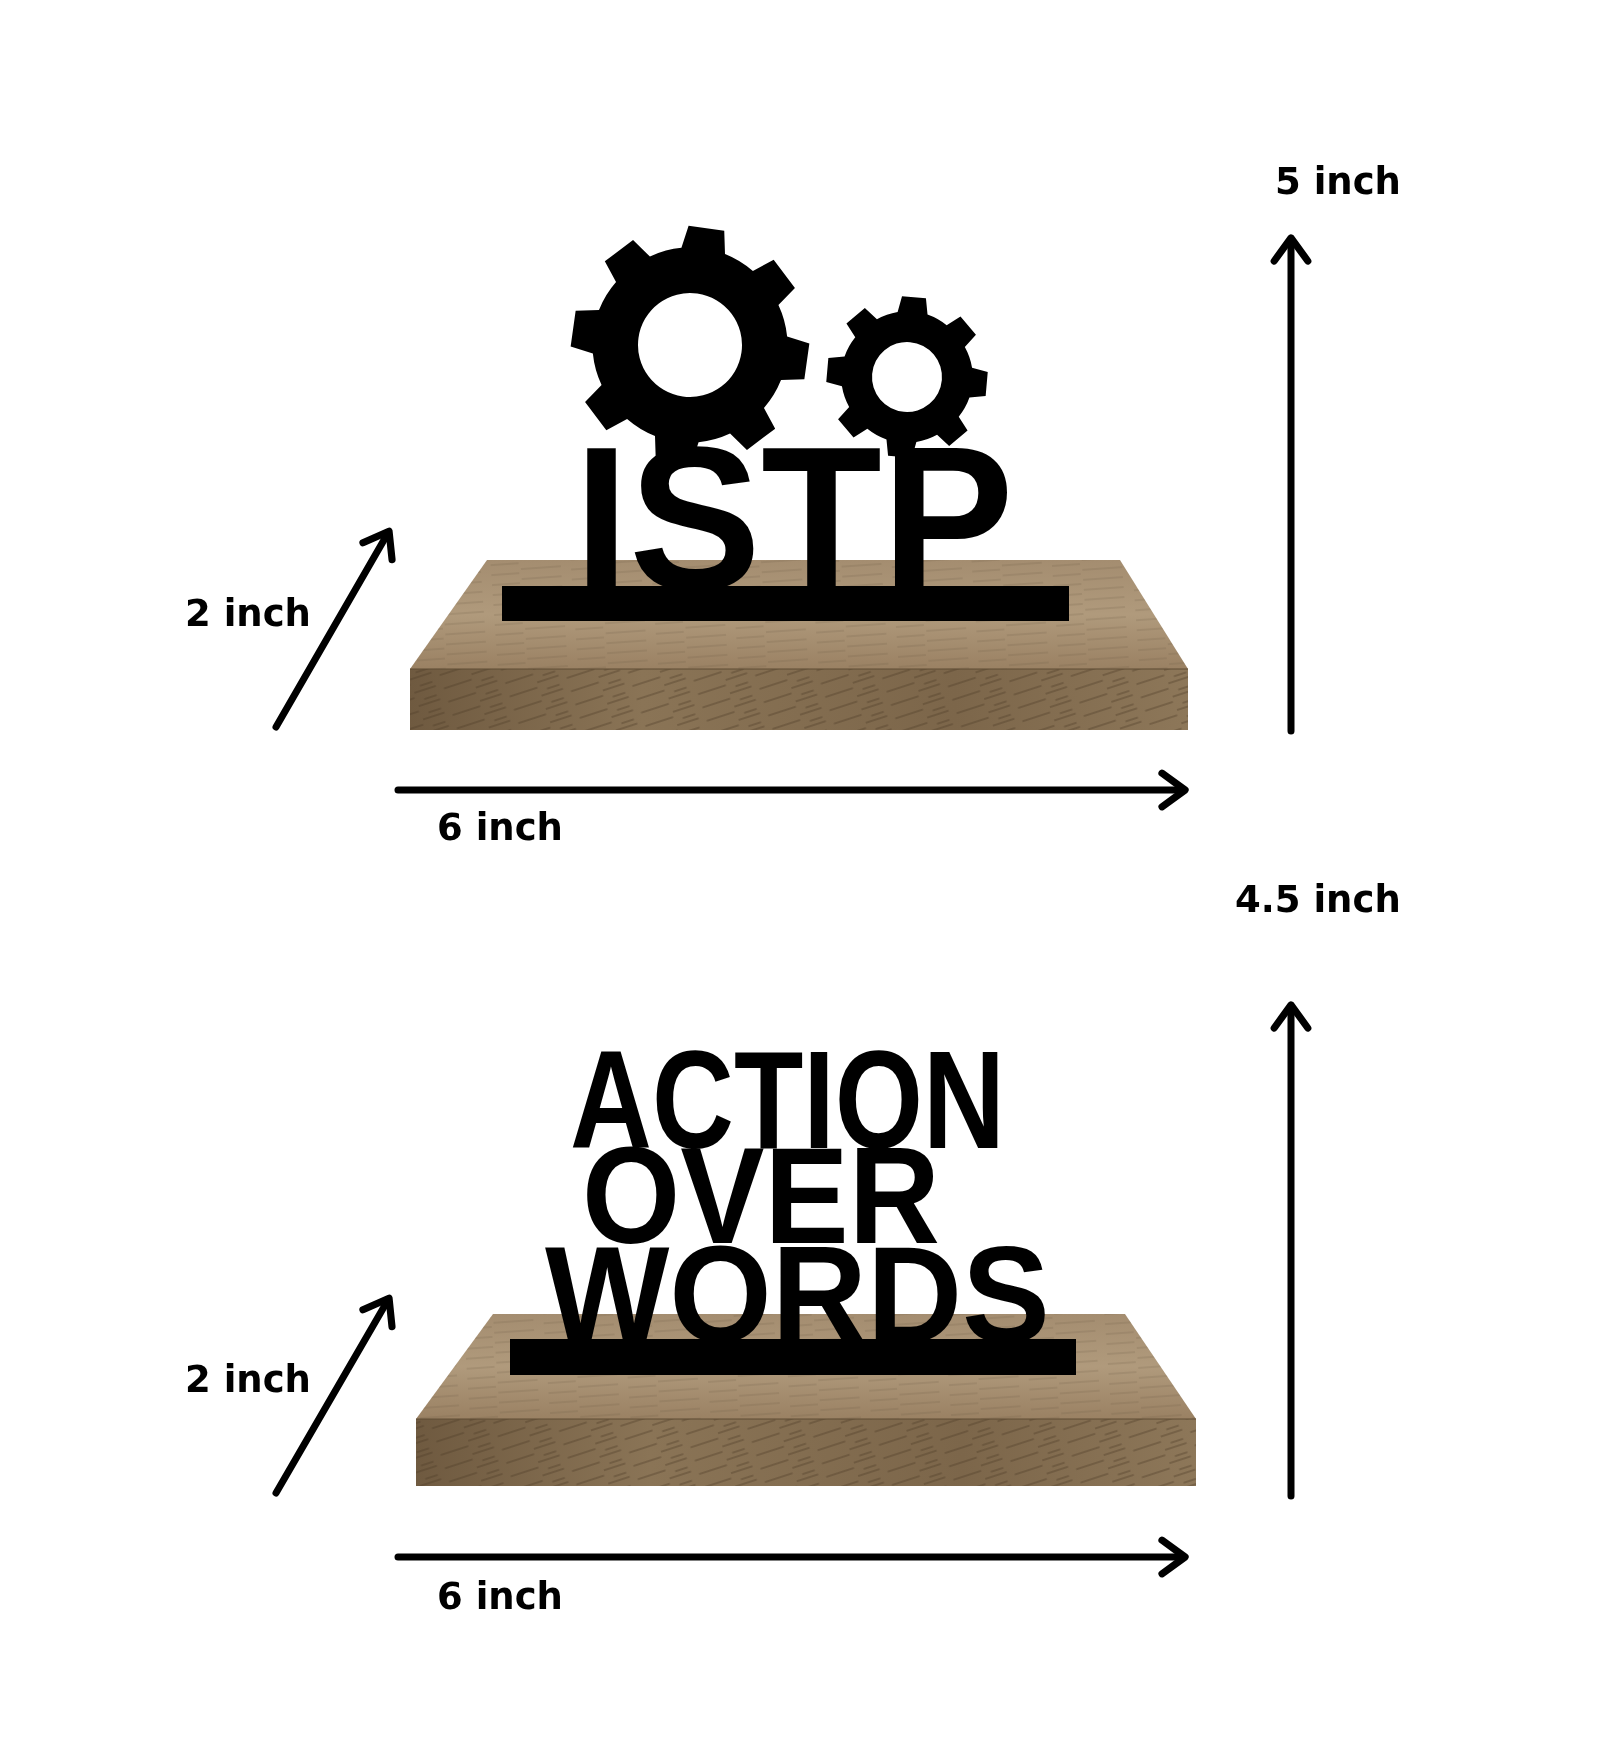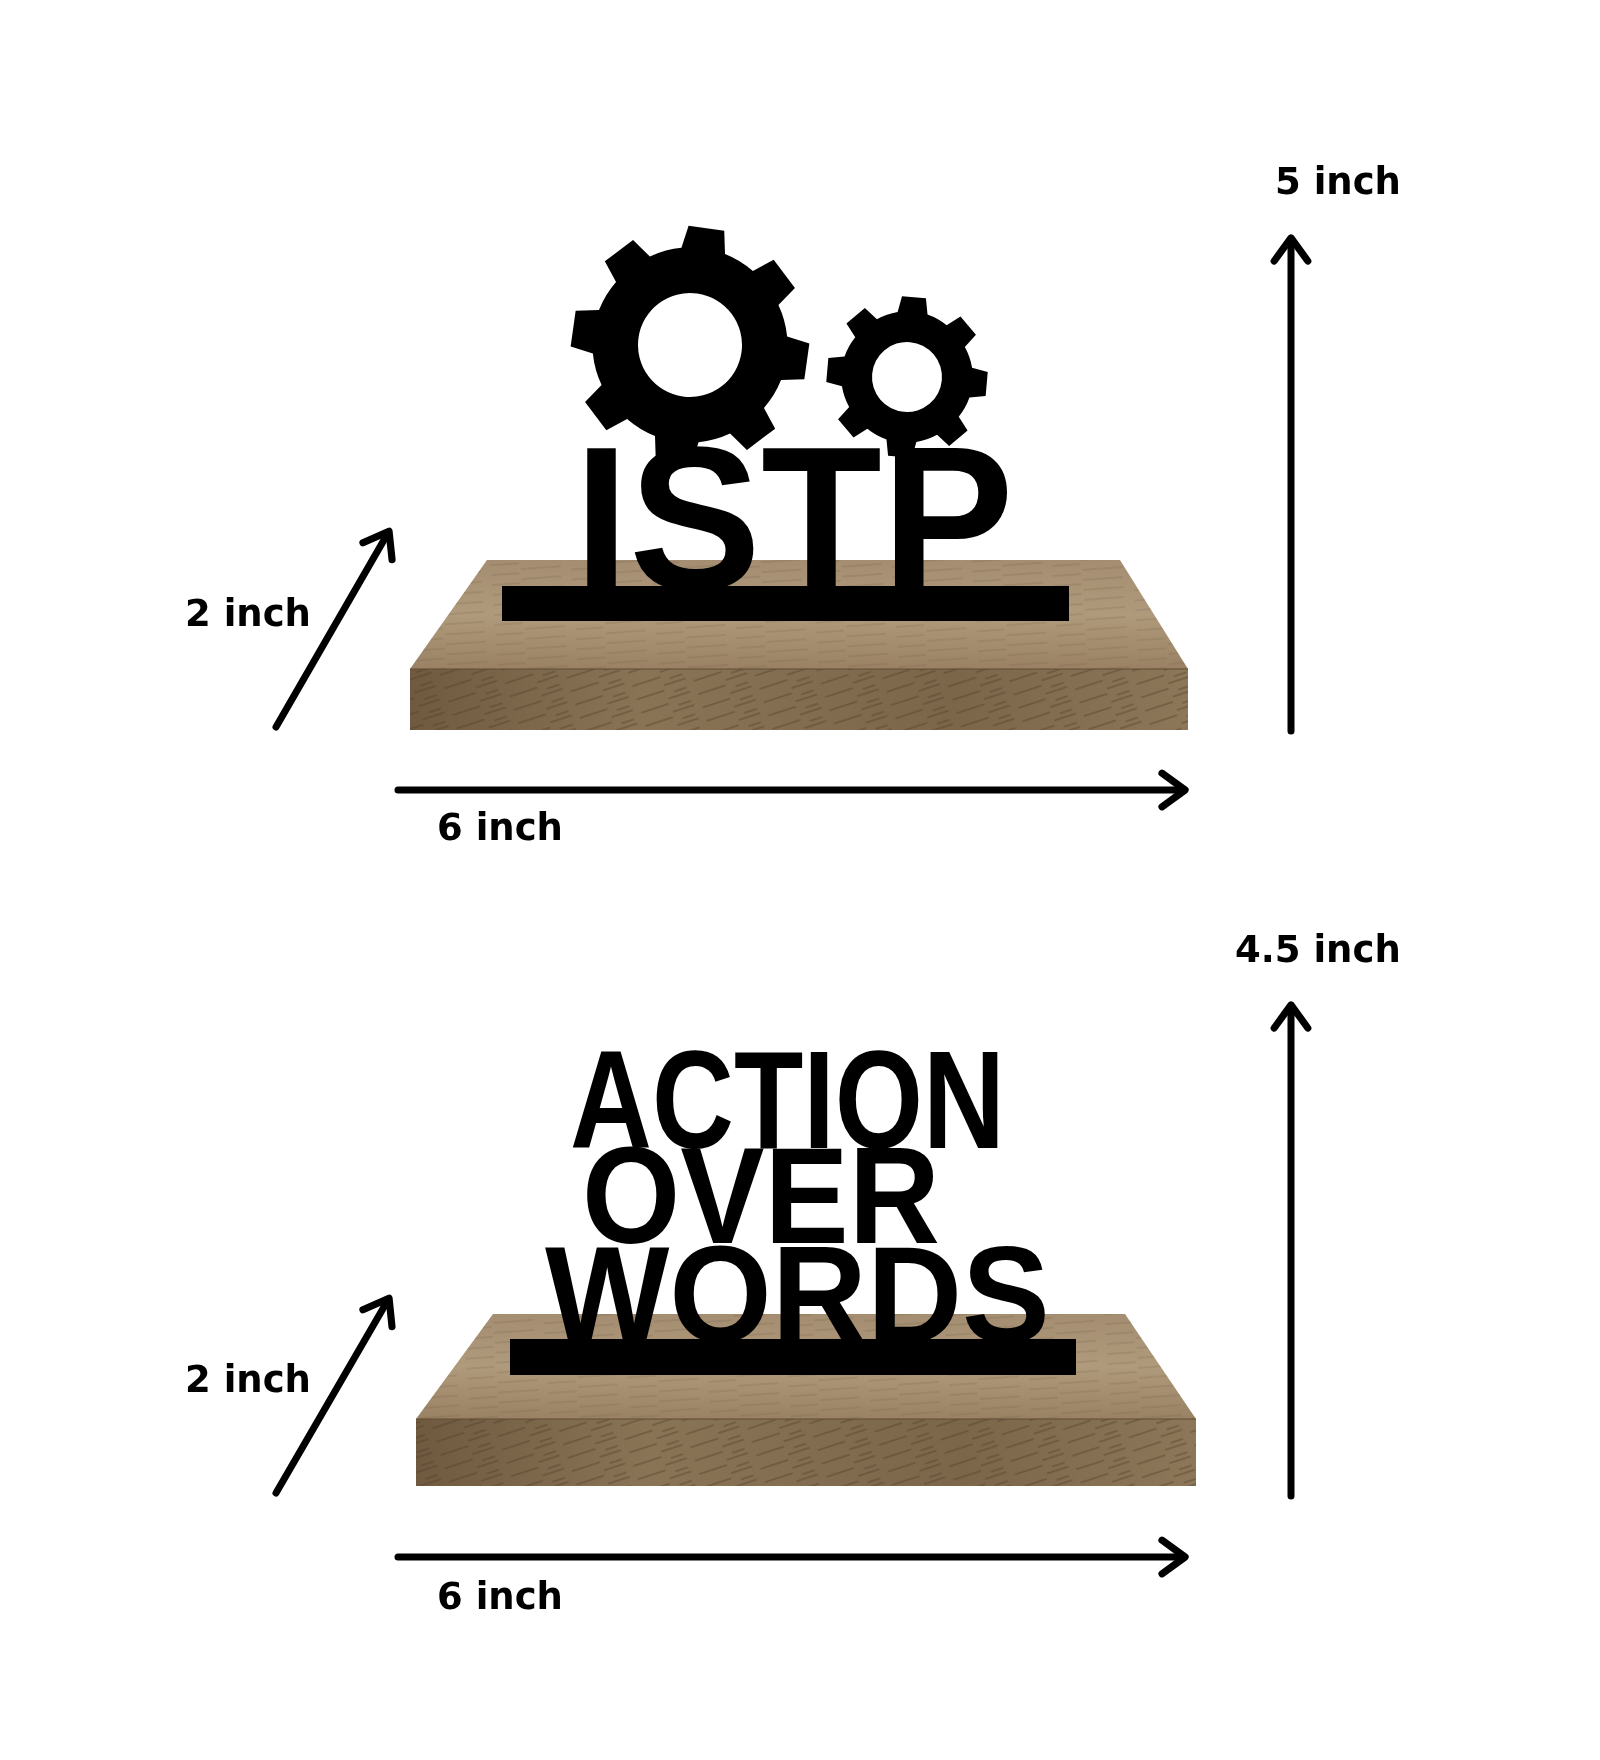--- a/index.html
+++ b/index.html
@@ -82,15 +82,15 @@
     <line x1="1291" y1="1496" x2="1291" y2="1007" stroke="#000" stroke-width="7" stroke-linecap="round" marker-end="url(#arrowHead)"></line>
     <line x1="276" y1="1493" x2="388" y2="1300" stroke="#000" stroke-width="7" stroke-linecap="round" marker-end="url(#arrowHead)"></line>
     <line x1="398" y1="1557" x2="1183" y2="1557" stroke="#000" stroke-width="7" stroke-linecap="round" marker-end="url(#arrowHead)"></line>
   </g>
 </svg>
 
 <div class="label" style="left:1253px; top:163px;margin-left:22px;">5 inch</div>
 <div class="label" style="left:185px; top:595px;">2 inch</div>
 <div class="label" style="left:437px; top:809px;">6 inch</div>
 
-<div class="label" style="left:1235px; top:931px;">4.5 inch</div>
+<div class="label" style="left:1235px; top:881px;">4.5 inch</div>
 <div class="label" style="left:185px; top:1361px;">2 inch</div>
 <div class="label" style="left:437px; top:1578px;">6 inch</div>
 
 </body></html>

